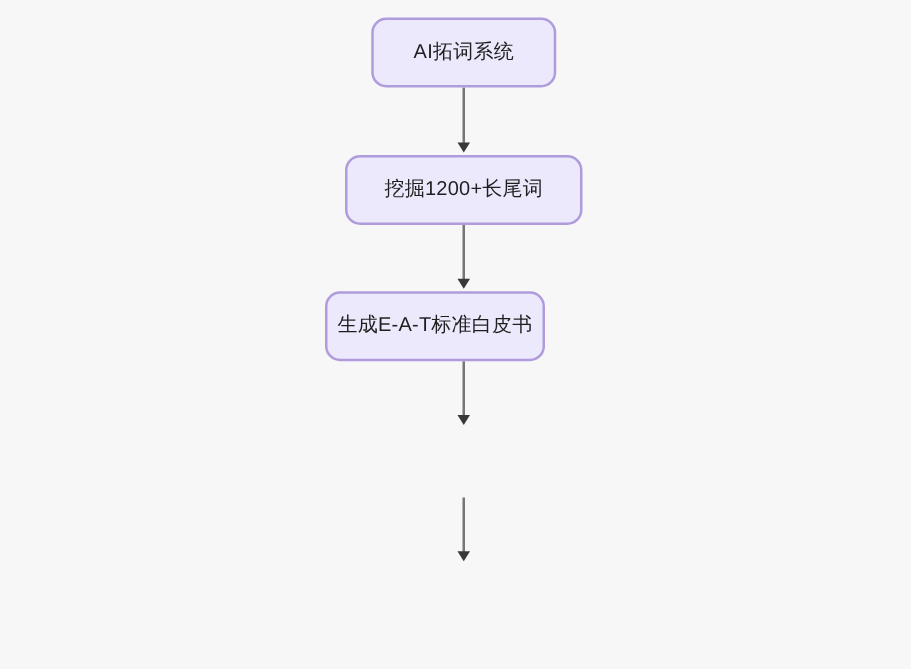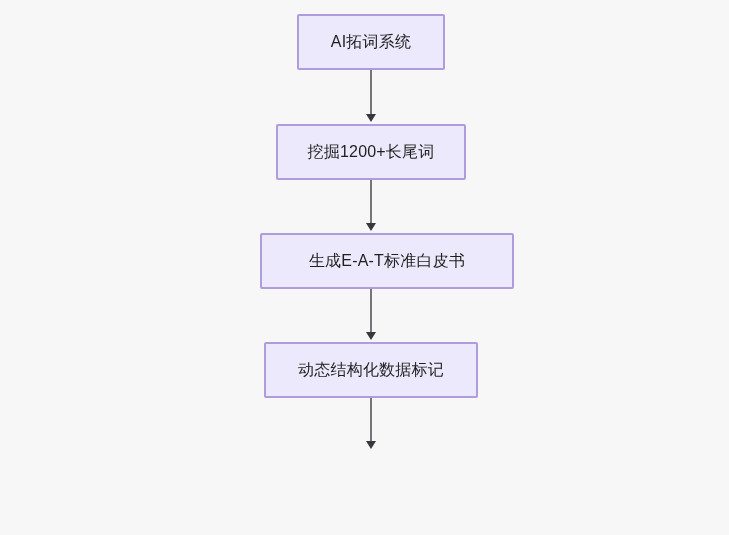--- a/index.html
+++ b/index.html
@@ -16,21 +16,21 @@
   #flowchart {
     position: relative;
     width: 729px;
     height: 535px;
   }
   .node {
     position: absolute;
     box-sizing: border-box;
     background: #ebe9fb;
     border: 2px solid #b09cdd;
-    border-radius: 2px;
+    border-radius: 12px;
     display: flex;
     align-items: center;
     justify-content: center;
     color: #1f1f1f;
     font-size: 16px;
     line-height: 1;
     letter-spacing: 0.2px;
     white-space: nowrap;
   }
   .edge {
@@ -65,22 +65,19 @@
   <div class="arrowhead" style="left:366px; top:441px;"></div>
 
   <div class="node" style="left:297px; top:14px; width:148px; height:56px;">
     <span>AI拓词系统</span>
   </div>
 
   <div class="node" style="left:276px; top:124px; width:190px; height:56px;">
     <span>挖掘1200+长尾词</span>
   </div>
 
-  <div class="node" style="left:260px; top:233px; width:254px; height:56px;">
+  <div class="node" style="left:260px; top:233px; width:176px; height:56px;">
     <span>生成E-A-T标准白皮书</span>
   </div>
 
-  <div class="node" style="left:264px; top:342px; width:214px; height:56px;">
-    <span>动态结构化数据标记</span>
-  </div>
 
 
 </div>
 
 </body></html>

